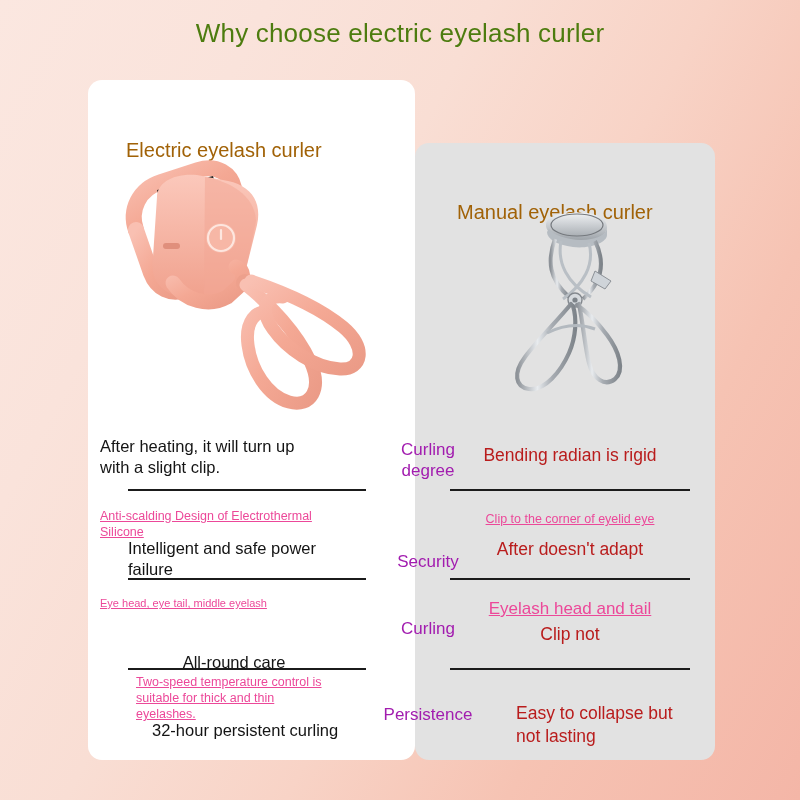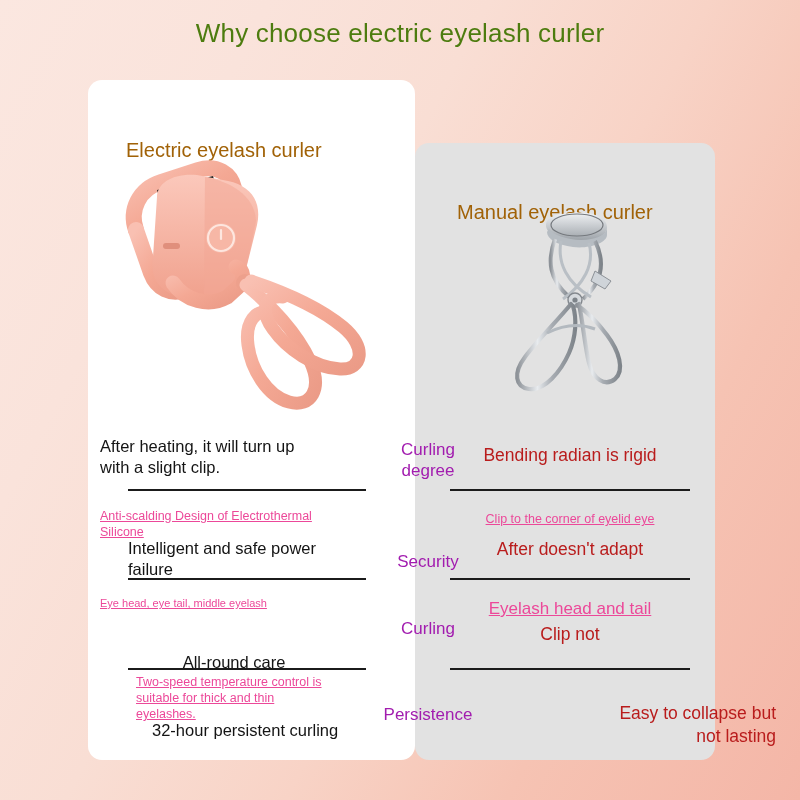--- a/index.html
+++ b/index.html
@@ -233,17 +233,17 @@
   </div>
 
   <div class="row">
     <div class="cell cell-left sub" style="top: 674px; left: 136px; width: 230px; white-space: pre-line;">Two-speed temperature control is
 suitable for thick and thin
 eyelashes.</div>
     <div class="cell cell-left main" style="top:720px; left:152px;">32-hour persistent curling</div>
     <div class="badge-wrap" style="top:700px; height:30px;">
       <div class="badge">Persistence</div>
     </div>
-    <div class="cell cell-right main-lg" style="top: 702px; text-align: right; left: 516px; white-space: pre-line;">Easy to collapse but
+    <div class="cell cell-right main-lg" style="top: 702px; text-align: left; left: 516px; white-space: pre-line;">Easy to collapse but
 not lasting</div>
   </div>
 
 </div>
 
 </body></html>

